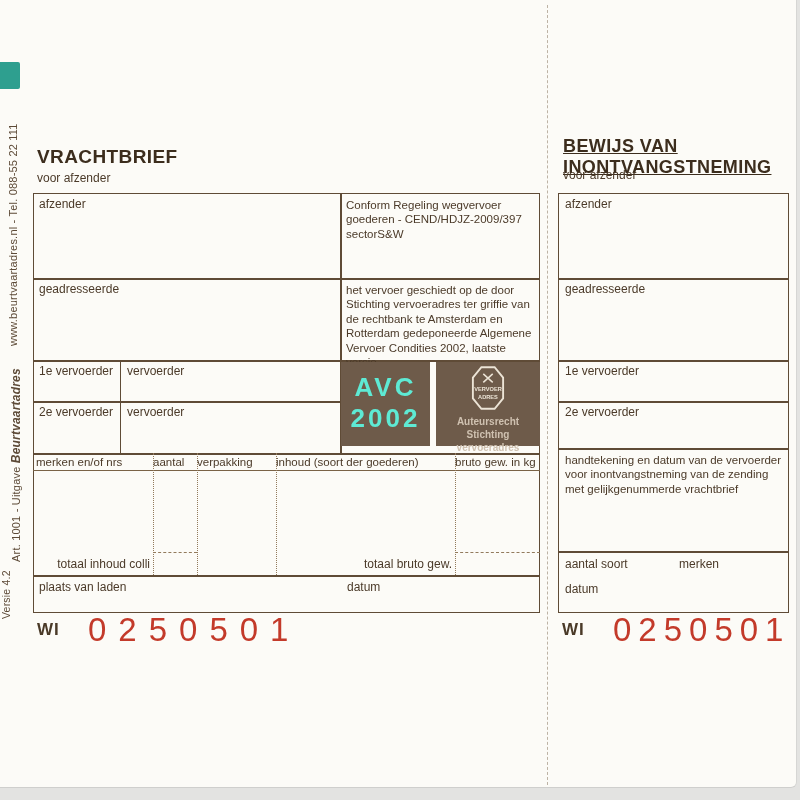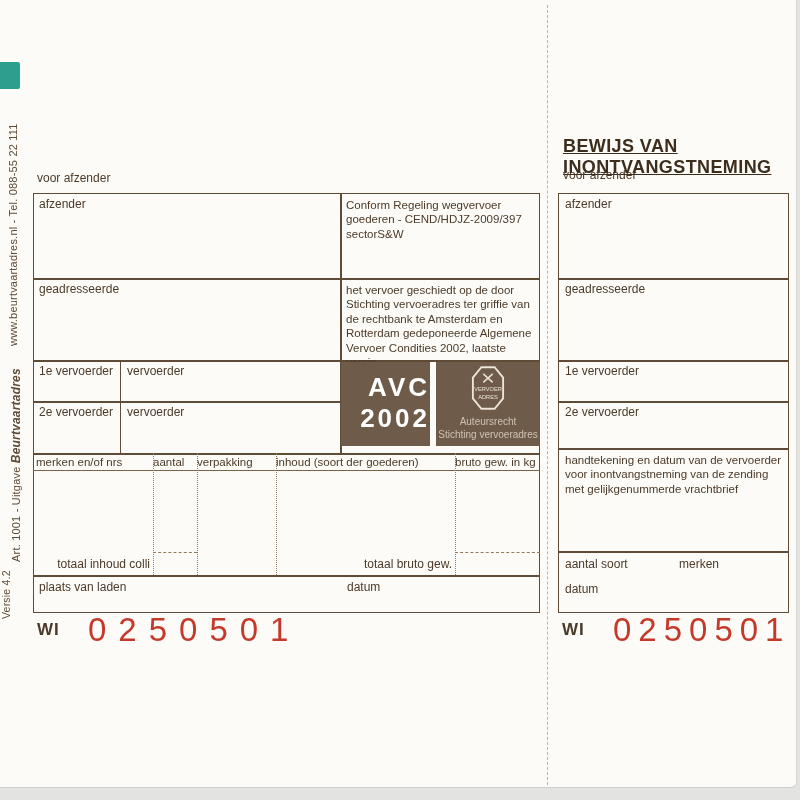--- a/index.html
+++ b/index.html
@@ -8,41 +8,42 @@
   .lbl{position:absolute;font-size:12px;color:#4b3a29;line-height:1.15;}
   .small-text{font-size:11.5px;line-height:1.26;}
   .hl{position:absolute;background:#5f4b36;height:1.5px;}
   .vl{position:absolute;background:#5f4b36;width:1.5px;}
   .dv{position:absolute;width:0;border-left:1px dotted #927a5c;}
   .dh{position:absolute;height:0;border-top:1px dashed #927a5c;}
   .outer-box{position:absolute;border:1.5px solid #5f4b36;background:transparent;}
   .vtext{position:absolute;transform:rotate(-90deg);transform-origin:0 0;white-space:nowrap;font-size:11px;color:#5d4a37;letter-spacing:0.2px;}
   .title{position:absolute;font-weight:800;color:#3c2d1d;letter-spacing:0.4px;}
   .brown-box{position:absolute;background:#6e5b4a;}
-  .avc{width:100%;text-align:right;color:#ffffff;font-weight:bold;font-size:26px;letter-spacing:3px;line-height:1.2;}
+  .avc{width:100%;text-align:center;color:#5eead4;font-weight:bold;font-size:26px;letter-spacing:3px;line-height:1.2;}
   .badge-caption{position:absolute;width:100%;text-align:center;color:#cfc1b0;font-size:10px;line-height:1.3;}
   .serial-prefix{position:absolute;font-size:17px;font-weight:800;color:#4a3a28;letter-spacing:1px;}
   .serial-number{position:absolute;font-size:33px;color:#c33a2a;letter-spacing:12px;}
   .th{position:absolute;font-size:11.5px;color:#4b3a29;text-align:left;}
   .perf{position:absolute;width:0;border-left:1.5px dashed #bdb3a5;}
   .green-tab{position:absolute;left:0;top:62px;width:20px;height:27px;background:#2e9f8f;border-radius:0 2px 2px 0;}
 </style>
 </head>
 <body>
 
 <div class="paper">
 
   <div class="green-tab"></div>
 
   <div class="perf" style="left:547px;top:5px;height:780px;"></div>
 
   <div class="vtext" style="left:7px;top:346px;">www.beurtvaartadres.nl - Tel. 088-55 22 111</div>
   <div class="vtext" style="left:9px;top:562px;"><span>Art. 1001 - Uitgave </span><span style="font-weight:bold;font-style:italic;font-size:12px;">Beurtvaartadres</span></div>
   <div class="vtext" style="left:0px;top:619px;font-size:10.5px;">Versie 4.2</div>
 
+  <div class="title" style="left:37px;top:146px;font-size:19px;">VRACHTBRIEF</div>
   <div class="lbl" style="left:37px;top:172px;">voor afzender</div>
 
   <div class="outer-box" style="left:33px;top:193px;width:505px;height:418px;"></div>
 
   <div class="hl" style="left:33px;top:278px;width:507px;"></div>
   <div class="hl" style="left:33px;top:360px;width:507px;"></div>
   <div class="hl" style="left:33px;top:401px;width:308px;"></div>
   <div class="hl" style="left:33px;top:453px;width:507px;"></div>
   <div class="hl" style="left:33px;top:470px;width:507px;height:1px;background:#7a6347;"></div>
   <div class="hl" style="left:33px;top:575px;width:507px;"></div>
@@ -65,21 +66,21 @@
   <div class="lbl" style="left:127px;top:406px;">vervoerder</div>
 
   <div class="lbl small-text" style="left:346px;top:198px;width:188px;">Conform Regeling wegvervoer goederen - CEND/HDJZ-2009/397 sectorS&amp;W</div>
   <div class="lbl small-text" style="left:346px;top:283px;width:192px;">het vervoer geschiedt op de door Stichting vervoeradres ter griffie van de rechtbank te Amsterdam en Rotterdam gedeponeerde Algemene Vervoer Condities 2002, laatste versie.</div>
 
   <div class="brown-box" style="left:341px;top:362px;width:89px;height:84px;">
     <div class="avc" style="margin-top:10px;">AVC</div>
     <div class="avc">2002</div>
   </div>
 
-  <div class="brown-box" style="left:436px;top:362px;width:104px;height:84px;">
+  <div class="brown-box" style="left:436px;top:362px;width:104px;height:84px;font-weight:bold;">
     <svg width="34" height="46" viewBox="0 0 36 48" style="position:absolute;left:35px;top:3px;">
       <polygon points="11,2 25,2 34,13 34,35 25,46 11,46 2,35 2,13" fill="none" stroke="#ece4d6" stroke-width="2"></polygon>
       <path d="M13 9 L23 18 M23 9 L13 18" stroke="#ece4d6" stroke-width="1.6" fill="none"></path>
       <text x="18" y="27" text-anchor="middle" font-size="6" fill="#ece4d6" font-family="Liberation Sans, sans-serif">VERVOER</text>
       <text x="18" y="36" text-anchor="middle" font-size="6" fill="#ece4d6" font-family="Liberation Sans, sans-serif">ADRES</text>
     </svg>
     <div class="badge-caption" style="top:53px;">Auteursrecht</div>
     <div class="badge-caption" style="top:66px;">Stichting vervoeradres</div>
   </div>
 

